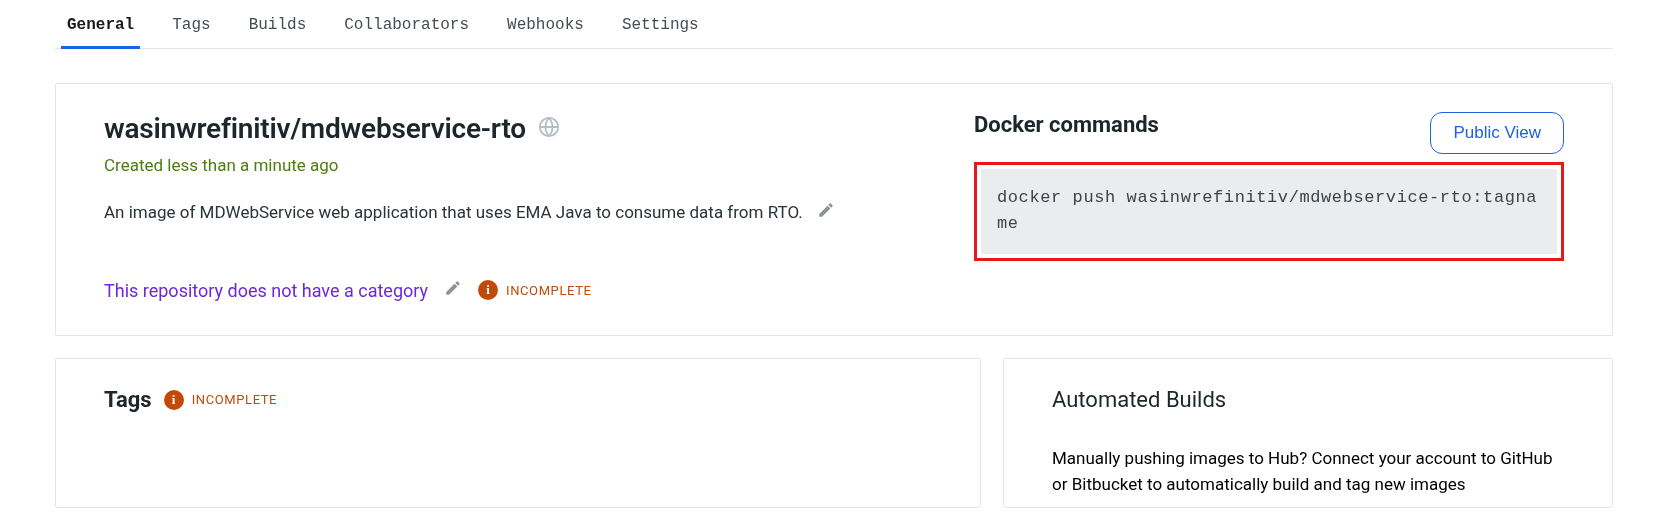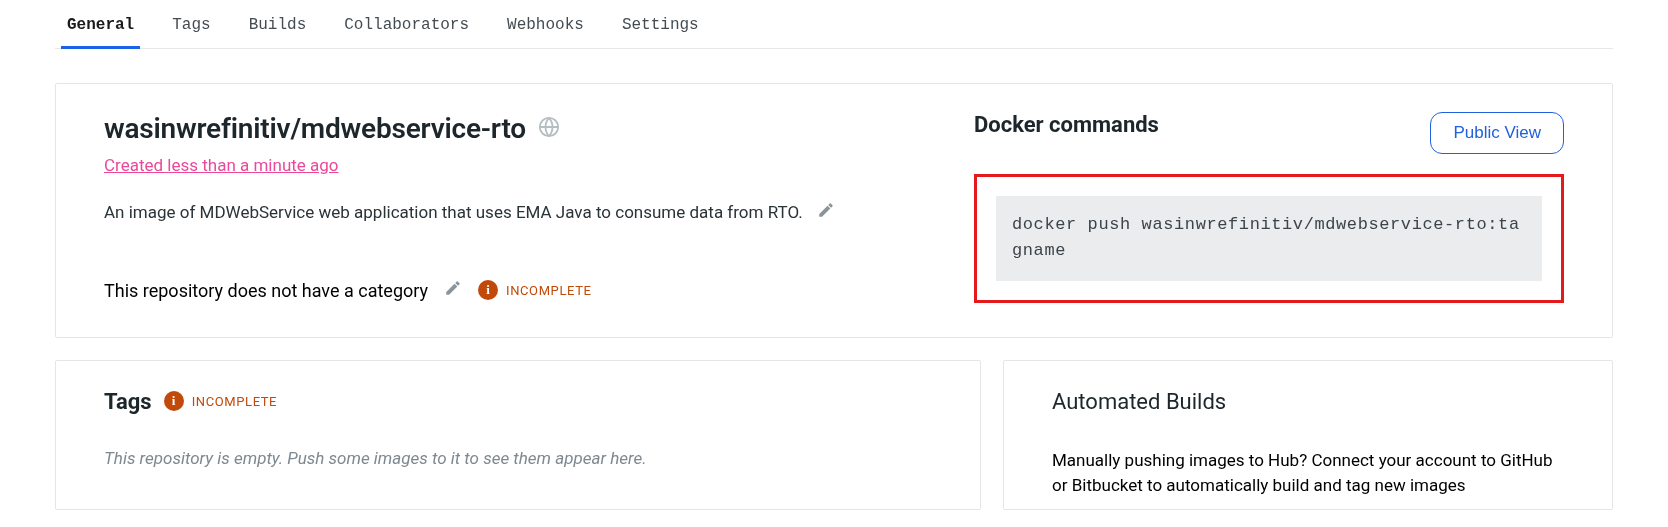--- a/index.html
+++ b/index.html
@@ -65,44 +65,43 @@
       gap: 12px;
     }
     .repo-title {
       font-size: 28px;
       font-weight: 600;
       color: #1c262b;
       letter-spacing: -0.2px;
     }
     .globe-icon { color: #b5bec3; flex-shrink: 0; }
     .created-ago {
-      color: #ec4899;
+      color: #4d7c0f;
       font-size: 17px;
       margin-top: 10px;
-      text-decoration: underline;
     }
     .desc-row {
       display: flex;
       align-items: center;
       gap: 14px;
       margin-top: 26px;
     }
     .desc-text {
       color: #2a3338;
       font-size: 17px;
     }
     .edit-icon { color: #8a949b; cursor: pointer; flex-shrink: 0; }
     .category-row {
       display: flex;
       align-items: center;
       gap: 16px;
       margin-top: 56px;
     }
     .no-category {
-      color: #000000;
+      color: #6d28d9;
       font-size: 18px;
     }
     .incomplete-badge {
       display: inline-flex;
       align-items: center;
       gap: 8px;
     }
     .info-circle {
       width: 20px;
       height: 20px;
@@ -144,22 +143,22 @@
       background: #fff;
       font-size: 17px;
       font-weight: 500;
       padding: 10px 22px;
       border-radius: 12px;
       cursor: pointer;
       white-space: nowrap;
     }
     .code-box-wrap {
       border: 3px solid #e3191b;
-      margin-top: 20px;
-      padding: 19px;
+      margin-top: 8px;
+      padding: 4px;
     }
     .code-box {
       background: #ebecee;
       padding: 16px 16px;
       font-family: "SFMono-Regular", Consolas, "Liberation Mono", Menlo, monospace;
       font-size: 17px;
       color: #3b444a;
       word-break: break-all;
       line-height: 1.55;
       letter-spacing: 0.6px;
@@ -259,21 +258,20 @@
   </div>
 
   <div class="panel bottom-panel">
     <div class="tags-header">
       <span class="tags-title">Tags</span>
       <span class="incomplete-badge">
         <span class="info-circle">i</span>
         <span class="incomplete-text">INCOMPLETE</span>
       </span>
     </div>
-    <div class="empty-text">This repository is empty. Push some images to it to see them appear here.</div>
   </div>
 
   <div class="panel bottom-panel">
     <div class="auto-title">Automated Builds</div>
     <div class="auto-desc">Manually pushing images to Hub? Connect your account to GitHub or Bitbucket to automatically build and tag new images</div>
   </div>
 
 </div>
 
 </body></html>

